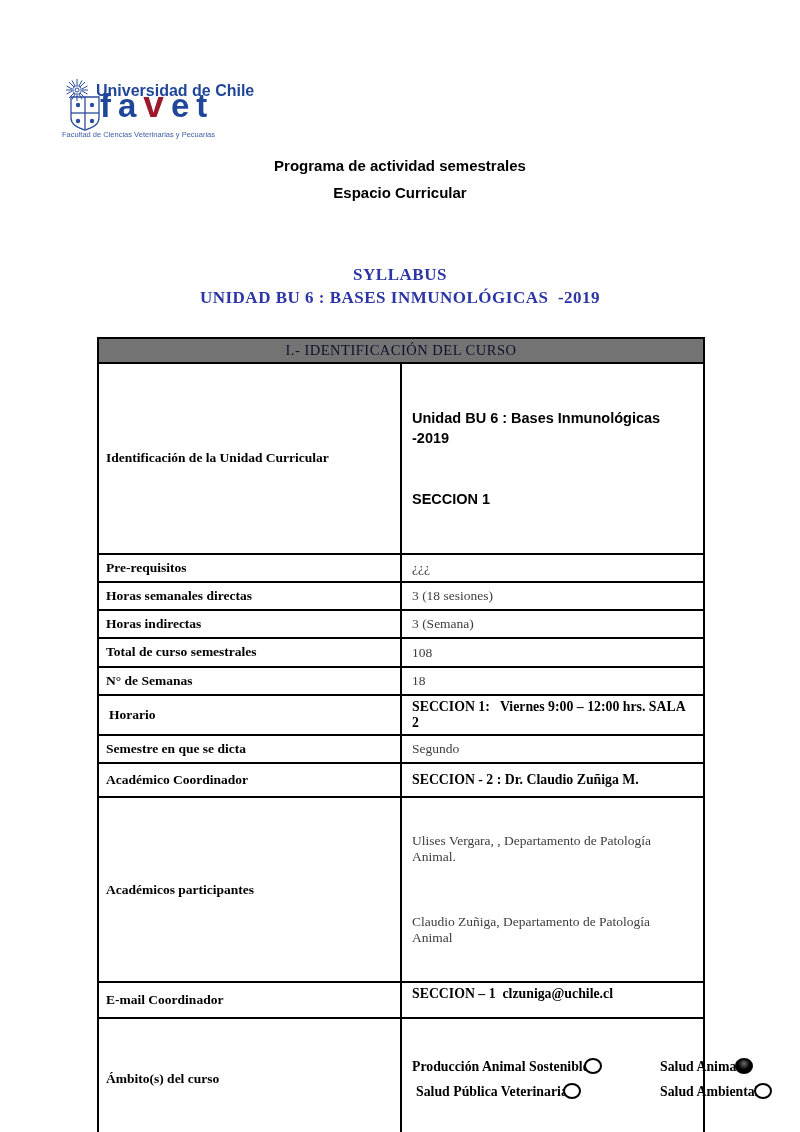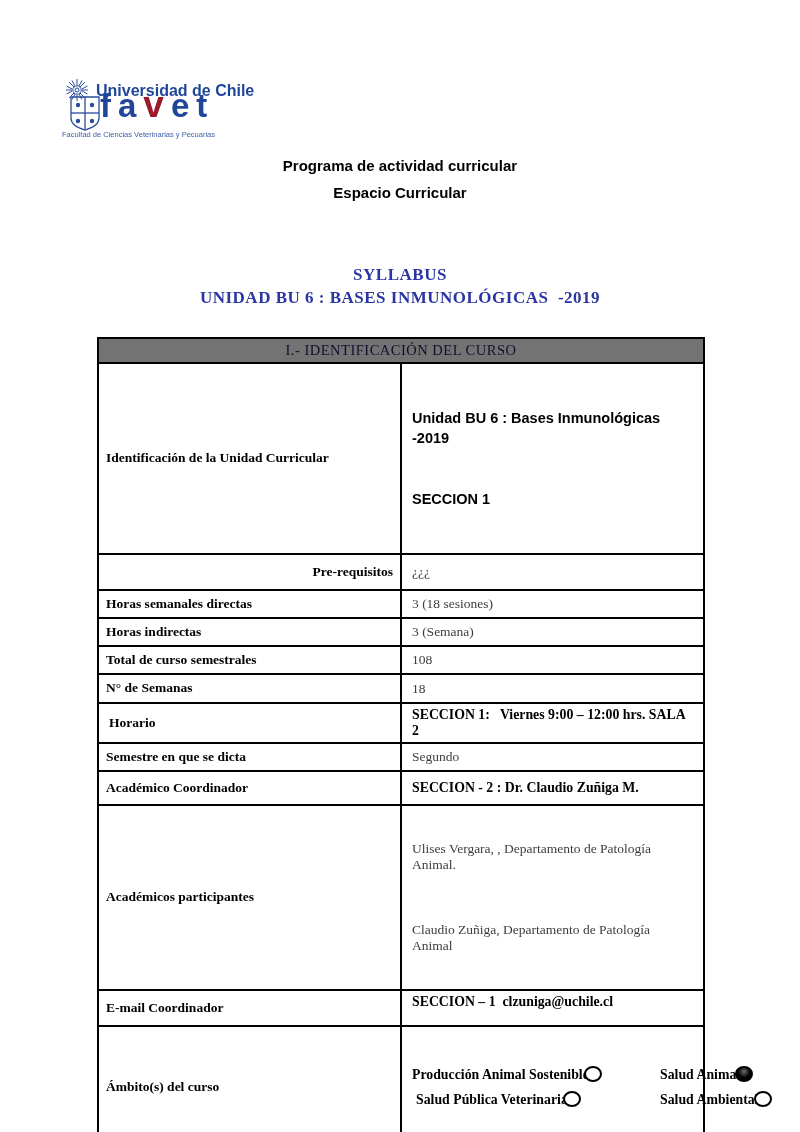--- a/index.html
+++ b/index.html
@@ -113,41 +113,41 @@
           <circle cx="23" cy="9" r="2.2"></circle>
         <circle cx="9" cy="25" r="2.2"></circle>
           <circle cx="23" cy="25" r="2.2"></circle>
       </g>
     </svg>
     <div class="logo-univ">Universidad de Chile</div>
     <div class="logo-brand"><span>fa</span><span class="v">v</span><span>et</span></div>
     <div class="logo-caption">Facultad de Ciencias Veterinarias y Pecuarias</div>
   </div>
 
-  <div id="h-program" class="h-center h-sans">Programa de actividad curricular</div>
+  <div id="h-program" class="h-center h-sans">Programa de actividad semestrales</div>
   <div id="h-space-label" class="h-center h-sans">Espacio Curricular</div>
   <div id="h-syllabus" class="h-center h-blue">SYLLABUS</div>
   <div id="h-unit" class="h-center h-blue">UNIDAD BU 6 : BASES INMUNOLÓGICAS  -2019</div>
 
   <table class="id-table">
     <tbody>
         <tr>
       <th class="section" colspan="2" style="height:24px;">I.- IDENTIFICACIÓN DEL CURSO</th>
     </tr>
 
     <tr>
       <td class="c1 lbl just" style="height:56px;">Identificación de la Unidad Curricular</td>
       <td class="val v-sansbold">
         <div>Unidad BU 6 : Bases Inmunológicas -2019</div>
         <div>SECCION 1</div>
       </td>
     </tr>
 
     <tr>
-      <td class="c1 lbl" style="height:36px;text-align:right;">Pre-requisitos</td>
+      <td class="c1 lbl" style="height:28px;">Pre-requisitos</td>
       <td class="val v-light">¿¿¿</td>
     </tr>
 
     <tr>
       <td class="c1 lbl" style="height:28px;">Horas semanales directas</td>
       <td class="val v-light">3 (18 sesiones)</td>
     </tr>
 
     <tr>
       <td class="c1 lbl" style="height:28px;">Horas indirectas</td>

